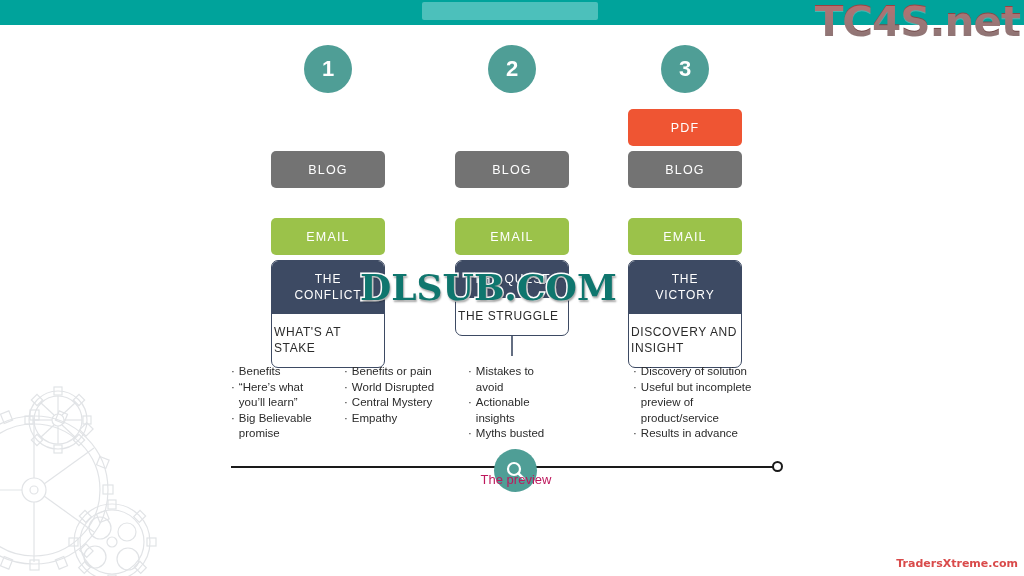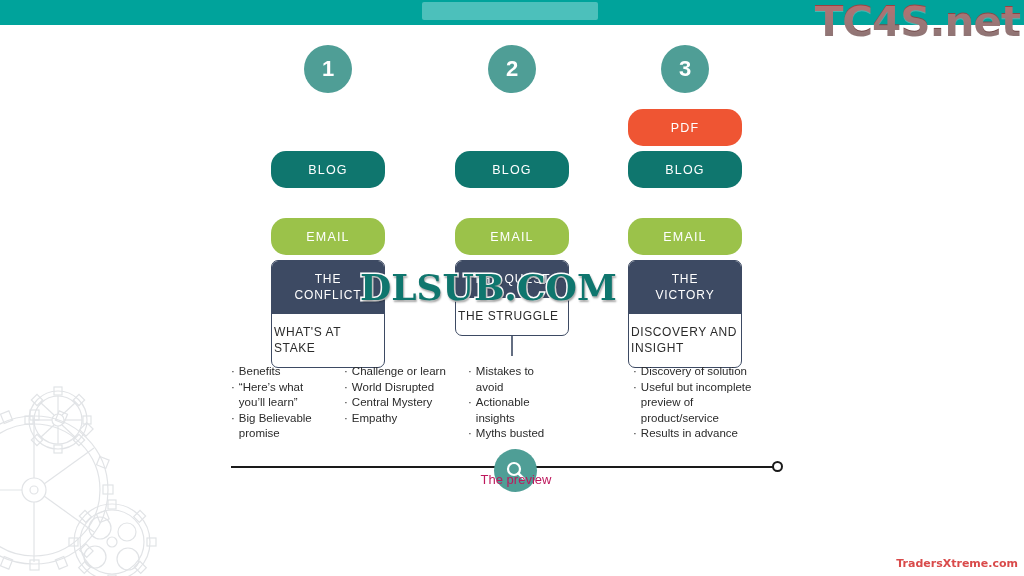--- a/index.html
+++ b/index.html
@@ -102,31 +102,31 @@
     font-size: 22px;
     font-weight: bold;
     display: flex;
     align-items: center;
     justify-content: center;
     margin: 0 auto;
   }
 
   .pill {
     height: 37px;
-    border-radius: 15px;
+    border-radius: 5px;
     display: flex;
     align-items: center;
     justify-content: center;
     color: #ffffff;
     font-size: 12.5px;
     letter-spacing: 1.2px;
     margin-bottom: 5px;
   }
   .pill-pdf   { background: #ef5533; }
-  .pill-blog  { background: #0f766e; text-align: right; }
+  .pill-blog  { background: #737373; text-align: right; }
   .pill-email { background: #9bc24a; margin-top: 30px; }
 
   .stage-card {
     border: 1px solid #3d4a63;
     border-radius: 7px;
     overflow: hidden;
     background: #ffffff;
   }
   .stage-card-head {
     background: #3d4a63;
@@ -340,21 +340,21 @@
 AND INSIGHT</div>
     </div>
   </div>
 
   <div class="bullets bg-1">
       <div class="b"><span class="dot">·</span><span>Benefits</span></div>
       <div class="b"><span class="dot">·</span><span>“Here’s what you’ll learn”</span></div>
       <div class="b"><span class="dot">·</span><span>Big Believable promise</span></div>
     </div>
   <div class="bullets bg-2">
-      <div class="b"><span class="dot">·</span><span>Challenge or learn</span></div>
+      <div class="b"><span class="dot">·</span><span>Benefits or pain</span></div>
       <div class="b"><span class="dot">·</span><span>World Disrupted</span></div>
       <div class="b"><span class="dot">·</span><span>Central Mystery</span></div>
       <div class="b"><span class="dot">·</span><span>Empathy</span></div>
     </div>
   <div class="bullets bg-3">
       <div class="b"><span class="dot">·</span><span>Mistakes to avoid</span></div>
       <div class="b"><span class="dot">·</span><span>Actionable insights</span></div>
       <div class="b"><span class="dot">·</span><span>Myths busted</span></div>
     </div>
   <div class="bullets bg-4">

